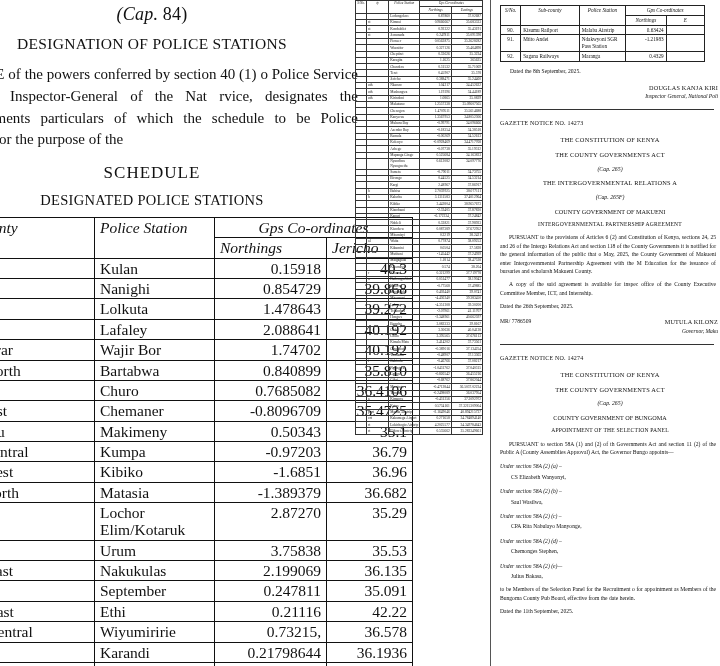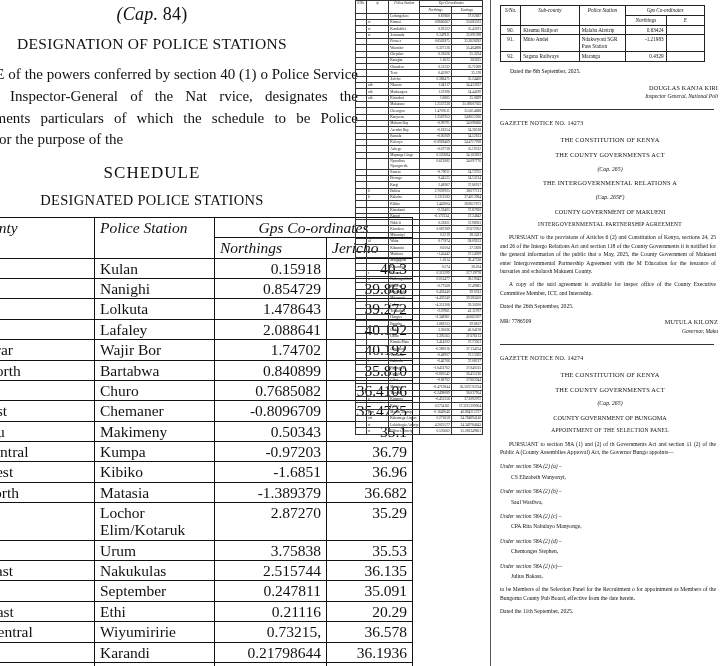--- a/index.html
+++ b/index.html
@@ -210,34 +210,34 @@
           </tr>
           <tr>
             <td>kiriama</td>
             <td>Urum</td>
             <td class="num">3.75838</td>
             <td class="num">35.53</td>
           </tr>
           <tr>
             <td>rkana East</td>
             <td>Nakukulas</td>
-            <td class="num">2.515744</td>
+            <td class="num">2.199069</td>
             <td class="num">36.135</td>
           </tr>
           <tr>
             <td>esumei</td>
             <td>September</td>
             <td class="num">0.247811</td>
             <td class="num">35.091</td>
           </tr>
           <tr>
             <td>ikipia East</td>
             <td>Ethi</td>
             <td class="num">0.21116</td>
-            <td class="num">20.29</td>
+            <td class="num">42.22</td>
           </tr>
           <tr>
             <td>ikipia Central</td>
             <td>Wiyumiririe</td>
             <td class="num">0.73215,</td>
             <td class="num">36.578</td>
           </tr>
           <tr>
             <td>ahururu</td>
             <td>Karandi</td>

